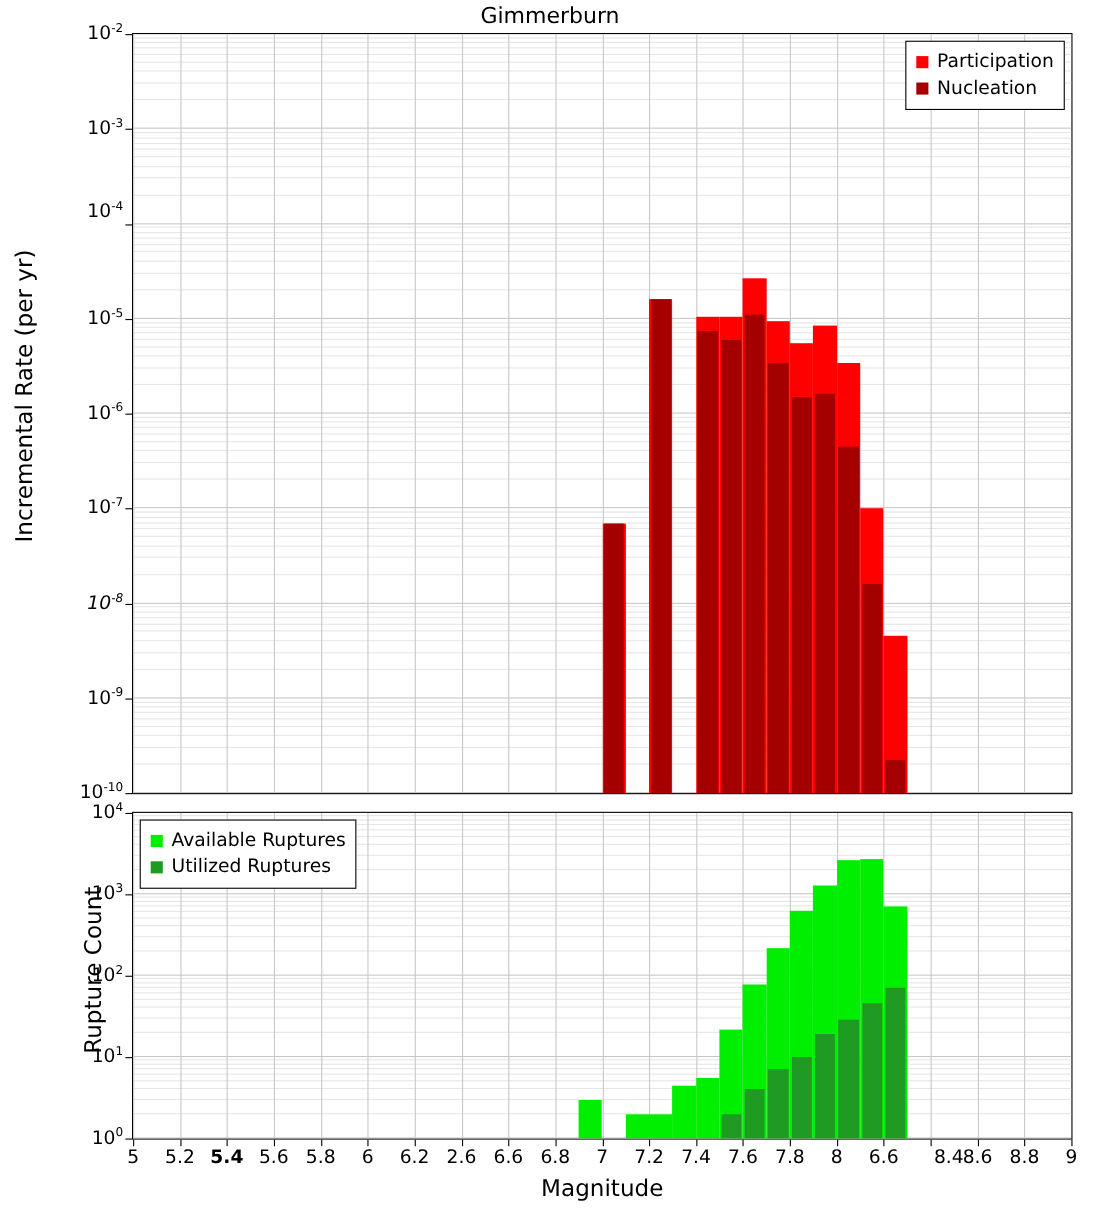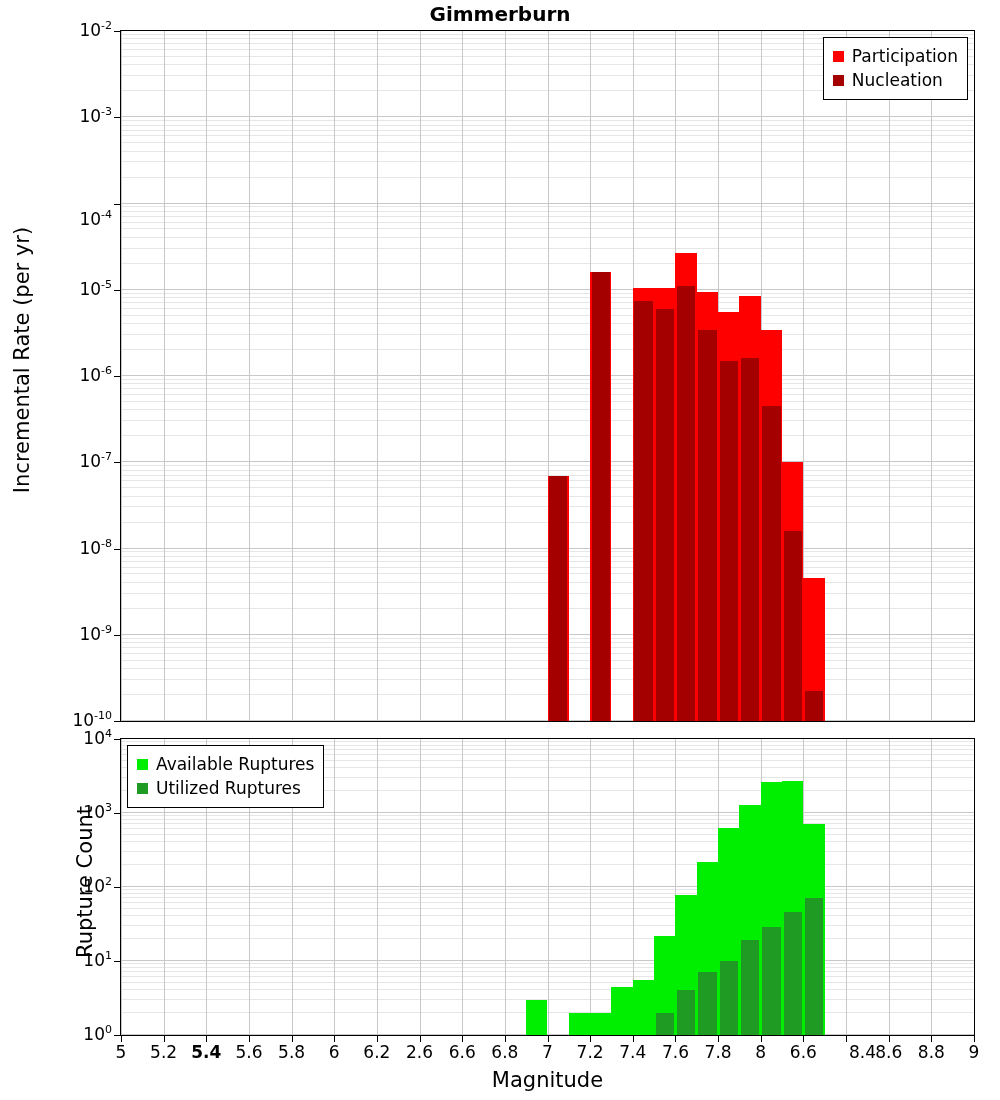--- a/index.html
+++ b/index.html
@@ -20,21 +20,21 @@
   }
 
   
   .fig-title {
     position: absolute;
     left: 0;
     top: 2px;
     width: 1000px;
     text-align: center;
     font-size: 20px;
-    font-weight: bold;
+    font-weight: normal;
     color: #000;
   }
 
   
   .axes {
     position: absolute;
     box-sizing: border-box;
     border: 1px solid #000;
     background: #ffffff;
     overflow: hidden;
@@ -314,29 +314,29 @@
         <span>Nucleation</span>
       </div>
     </div>
   </div>
 
   <div id="yticks-top">
       <div class="ytick" style="left: 36px; top: 709px; width: 76px;">10<sup>-10</sup></div>
       <div class="tickmark-y" style="left: 114px; top: 721px;"></div>
       <div class="ytick" style="left: 36px; top: 622.75px; width: 76px;">10<sup>-9</sup></div>
       <div class="tickmark-y" style="left: 114px; top: 634.75px;"></div>
-      <div class="ytick" style="left: 36px; top: 536.5px; width: 76px;">10<sup>-8</sup></div>
+      <div class="ytick" style="left: 36px; top: 536.5px; width: 76px; font-style: italic;">10<sup>-8</sup></div>
       <div class="tickmark-y" style="left: 114px; top: 548.5px;"></div>
       <div class="ytick" style="left: 36px; top: 450.25px; width: 76px;">10<sup>-7</sup></div>
       <div class="tickmark-y" style="left: 114px; top: 462.25px;"></div>
       <div class="ytick" style="left: 36px; top: 364px; width: 76px;">10<sup>-6</sup></div>
       <div class="tickmark-y" style="left: 114px; top: 376px;"></div>
       <div class="ytick" style="left: 36px; top: 277.75px; width: 76px;">10<sup>-5</sup></div>
       <div class="tickmark-y" style="left: 114px; top: 289.75px;"></div>
-      <div class="ytick" style="left: 36px; top: 208px; width: 76px;">10<sup>-4</sup></div>
+      <div class="ytick" style="left: 36px; top: 181px; width: 76px;">10<sup>-4</sup></div>
       <div class="tickmark-y" style="left: 114px; top: 203.5px;"></div>
       <div class="ytick" style="left: 36px; top: 105.25px; width: 76px;">10<sup>-3</sup></div>
       <div class="tickmark-y" style="left: 114px; top: 117.25px;"></div>
       <div class="ytick" style="left: 36px; top: 19px; width: 76px;">10<sup>-2</sup></div>
       <div class="tickmark-y" style="left: 114px; top: 31px;"></div>
     </div>
   <div class="ylabel-top" style="position:absolute;left:-258px;top:348px;">Incremental Rate (per yr)</div>
 
   <div class="axes" id="axes-bottom">
     <div class="gridlayer" id="grid-bottom">

